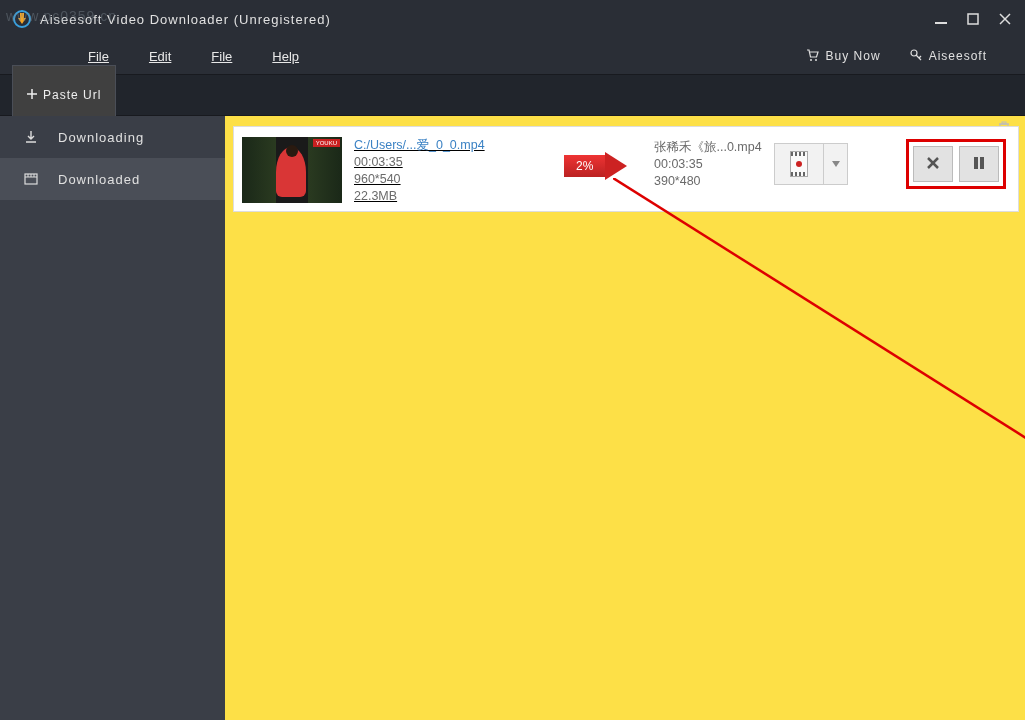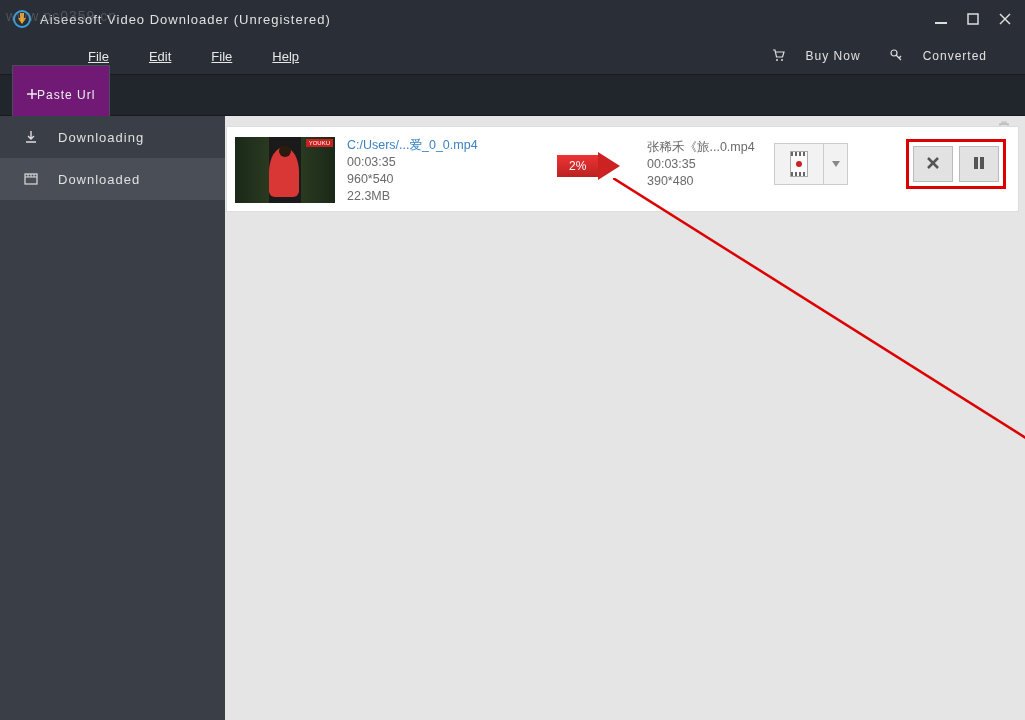--- a/index.html
+++ b/index.html
@@ -8,33 +8,33 @@
 .titlebar { height: 38px; background: #2a2e36; display: flex; align-items: center; padding: 0 12px; color: #e0e0e0; font-size: 13px; font-family: "SimSun", monospace; letter-spacing: 1px; justify-content: center; }
 .titlebar .logo { width: 20px; height: 20px; margin-right: 8px; display: flex; align-items: center; justify-content: center; }
 .titlebar .title { flex: 1; }
 .titlebar .win-controls { display: flex; gap: 16px; }
 .titlebar .win-btn { width: 16px; height: 16px; cursor: pointer; display: flex; align-items: center; justify-content: center; }
 
 .menubar { height: 36px; background: #2a2e36; display: flex; align-items: center; padding: 0 24px; color: #e8e8e8; font-size: 13px; }
 .menubar .menu-item { padding: 0 20px; cursor: pointer; text-decoration: underline; }
 .menubar .menu-item:first-child { padding-left: 64px; }
 .menubar .spacer { flex: 1; }
-.menubar .action-link { display: flex; align-items: center; gap: 20px; padding: 0 14px; cursor: pointer; font-family: "SimSun", monospace; font-size: 12px; letter-spacing: 1px; color: #e0e0e0; }
+.menubar .action-link { display: flex; align-items: center; gap: 6px; padding: 0 14px; cursor: pointer; font-family: "SimSun", monospace; font-size: 12px; letter-spacing: 1px; color: #e0e0e0; }
 
 .toolbar { height: 42px; background: #21252c; display: flex; align-items: center; padding: 0 12px; border-top: 1px solid #181a1f; border-bottom: 1px solid #181a1f; }
-.paste-btn { background: #701a75; color: #eee; border: 1px solid #4a4e57; padding: 22px 14px; font-size: 12px; font-family: "SimSun", monospace; letter-spacing: 1px; display: flex; align-items: center; cursor: pointer; }
+.paste-btn { background: #404040; color: #eee; border: 1px solid #4a4e57; padding: 22px 14px; font-size: 12px; font-family: "SimSun", monospace; letter-spacing: 1px; display: flex; align-items: center; gap: 6px; cursor: pointer; }
 
 .main { display: flex; height: calc(720px - 38px - 36px - 42px); }
 
 .sidebar { width: 225px; background: #3a3e47; display: flex; flex-direction: column; }
 .sidebar-item { height: 42px; display: flex; align-items: center; padding: 0 22px; color: #e0e0e0; font-size: 13px; font-family: "SimSun", monospace; letter-spacing: 1px; cursor: pointer; gap: 18px; }
 .sidebar-item.active { background: #4a4e57; }
 .sidebar-item .sicon { width: 18px; height: 18px; display: flex; align-items: center; justify-content: center; }
 
-.content { flex: 1; background: #e5e5e5; position: relative; padding: 10px 6px 6px 1px; }
+.content { flex: 1; background: #fde047; position: relative; padding: 10px 6px 6px 8px; text-decoration: underline; }
 
 .row { height: 86px; background: #fff; display: flex; align-items: flex-start; position: relative; border: 1px solid #ddd; padding: 10px 10px 10px 8px; gap: 12px; }
 .thumb { width: 100px; height: 66px; background: #1a1a1a; flex-shrink: 0; position: relative; overflow: hidden; }
 .thumb .figure { position: absolute; left: 34px; top: 10px; width: 30px; height: 50px; background: #d93636; border-radius: 50% 50% 6px 6px; }
 .thumb .head { position: absolute; left: 44px; top: 8px; width: 12px; height: 12px; background: #2a1a10; border-radius: 50%; }
 .thumb .foliage-l { position: absolute; left: 0; top: 0; width: 34px; height: 66px; background: linear-gradient(90deg,#1a2818,#2a3a20); }
 .thumb .foliage-r { position: absolute; right: 0; top: 0; width: 34px; height: 66px; background: linear-gradient(270deg,#1a2818,#2a3a20); }
 .thumb .badge { position: absolute; right: 2px; top: 2px; background: #c92020; color: #fff; font-size: 6px; padding: 1px 3px; }
 
 .info1 { font-size: 12.5px; color: #6a6a6a; line-height: 1.35; }
@@ -114,21 +114,21 @@
           <circle cx="10" cy="12" r="1" fill="#ddd"></circle>
         </svg></span>
     <span>Buy Now</span>
   </span>
   <span class="action-link">
     <span><svg width="14" height="14" viewBox="0 0 14 14">
           <circle cx="5" cy="5" r="3" fill="none" stroke="#ddd" stroke-width="1.2"></circle>
           <line x1="7" y1="7" x2="12" y2="12" stroke="#ddd" stroke-width="1.2"></line>
           <line x1="10" y1="10" x2="12" y2="8" stroke="#ddd" stroke-width="1.2"></line>
         </svg></span>
-    <span>Converted</span>
+    <span>Aiseesoft</span>
   </span>
 </div>
 
 <div class="toolbar">
   <button class="paste-btn">
     <span><svg width="10" height="10">
           <line x1="5" y1="0" x2="5" y2="10" stroke="#eee" stroke-width="1.5"></line>
           <line x1="0" y1="5" x2="10" y2="5" stroke="#eee" stroke-width="1.5"></line>
         </svg></span>
     <span>Paste Url</span>

